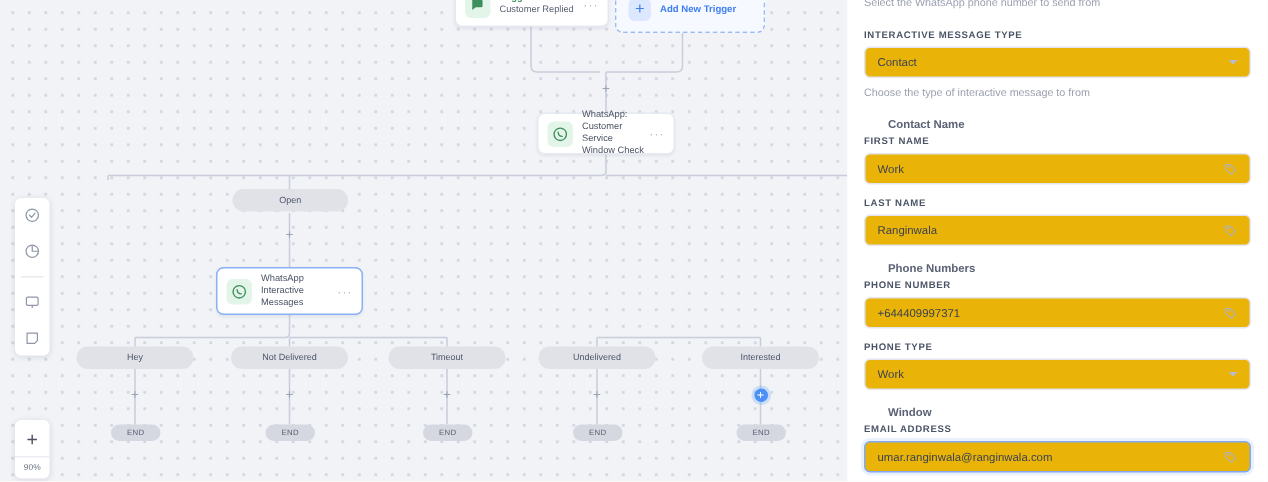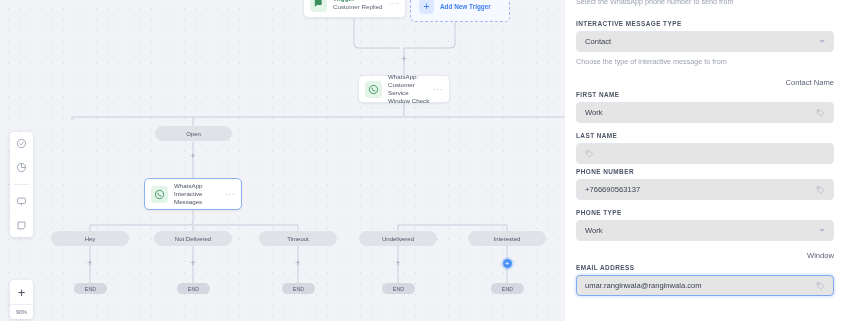--- a/index.html
+++ b/index.html
@@ -122,28 +122,28 @@
     padding: 0 11px;
     overflow: hidden;
   }
   .helper { font-size: 7.2px; color: #9aa1b0; line-height: 1.5; }
   .helper.top { padding-top: 0px; position: relative; top: -3px; }
   .fieldlabel {
     font-size: 6.4px; font-weight: bold; color: #4b5466;
     letter-spacing: .45px; margin: 9px 0 4px;
   }
   .sectionlabel {
-    font-size: 7.6px; color: #5b6舗; color:#5b6275; margin: 10px 0 3px; font-weight: normal; text-align: right;
+    font-size: 7.6px; color: #5b6舗; color:#5b6275; margin: 10px 16px 3px; font-weight: bold;
   }
   .control {
     position: relative;
     height: 21px;
     border: 1px solid #e3e6ee;
     border-radius: 4px;
-    background: #e5e5e5;
+    background: #eab308;
     display: flex; align-items: center;
     padding: 0 8px;
     font-size: 7.6px; color: #3b4252;
   }
   .control.focused { border: 1px solid #7fa8f5; box-shadow: 0 0 0 2px rgba(127,168,245,.16); }
   .control .val { flex: 1 1 auto; white-space: nowrap; overflow: hidden; }
   .control .right { flex: 0 0 auto; display:flex; align-items:center; color:#aeb4c2; }
   .caret { width:0;height:0;border-left:3px solid transparent;border-right:3px solid transparent;border-top:3px solid #b6bccb;}
 </style>
 </head>
@@ -327,32 +327,34 @@
       <span class="right">
         <svg width="9" height="9" viewBox="0 0 24 24" fill="none" stroke="#aeb4c2" stroke-width="1.8">
           <path d="M3 12.5V4.5h8l9.5 9.5-8 8z" stroke-linejoin="round"></path>
             <circle cx="7.5" cy="8.5" r="1.3"></circle>
         </svg>
       </span>
     </div>
 
     <div class="fieldlabel">LAST NAME</div>
     <div class="control">
+      <span class="val">Ranginwala</span>
       <span class="right">
         <svg width="9" height="9" viewBox="0 0 24 24" fill="none" stroke="#aeb4c2" stroke-width="1.8">
           <path d="M3 12.5V4.5h8l9.5 9.5-8 8z" stroke-linejoin="round"></path>
             <circle cx="7.5" cy="8.5" r="1.3"></circle>
         </svg>
       </span>
     </div>
 
+    <div class="sectionlabel">Phone Numbers</div>
 
     <div class="fieldlabel" style="margin-top:4px">PHONE NUMBER</div>
     <div class="control">
-      <span class="val">+766690563137</span>
+      <span class="val">+644409997371</span>
       <span class="right">
         <svg width="9" height="9" viewBox="0 0 24 24" fill="none" stroke="#aeb4c2" stroke-width="1.8">
           <path d="M3 12.5V4.5h8l9.5 9.5-8 8z" stroke-linejoin="round"></path>
             <circle cx="7.5" cy="8.5" r="1.3"></circle>
         </svg>
       </span>
     </div>
 
     <div class="fieldlabel">PHONE TYPE</div>
     <div class="control">

